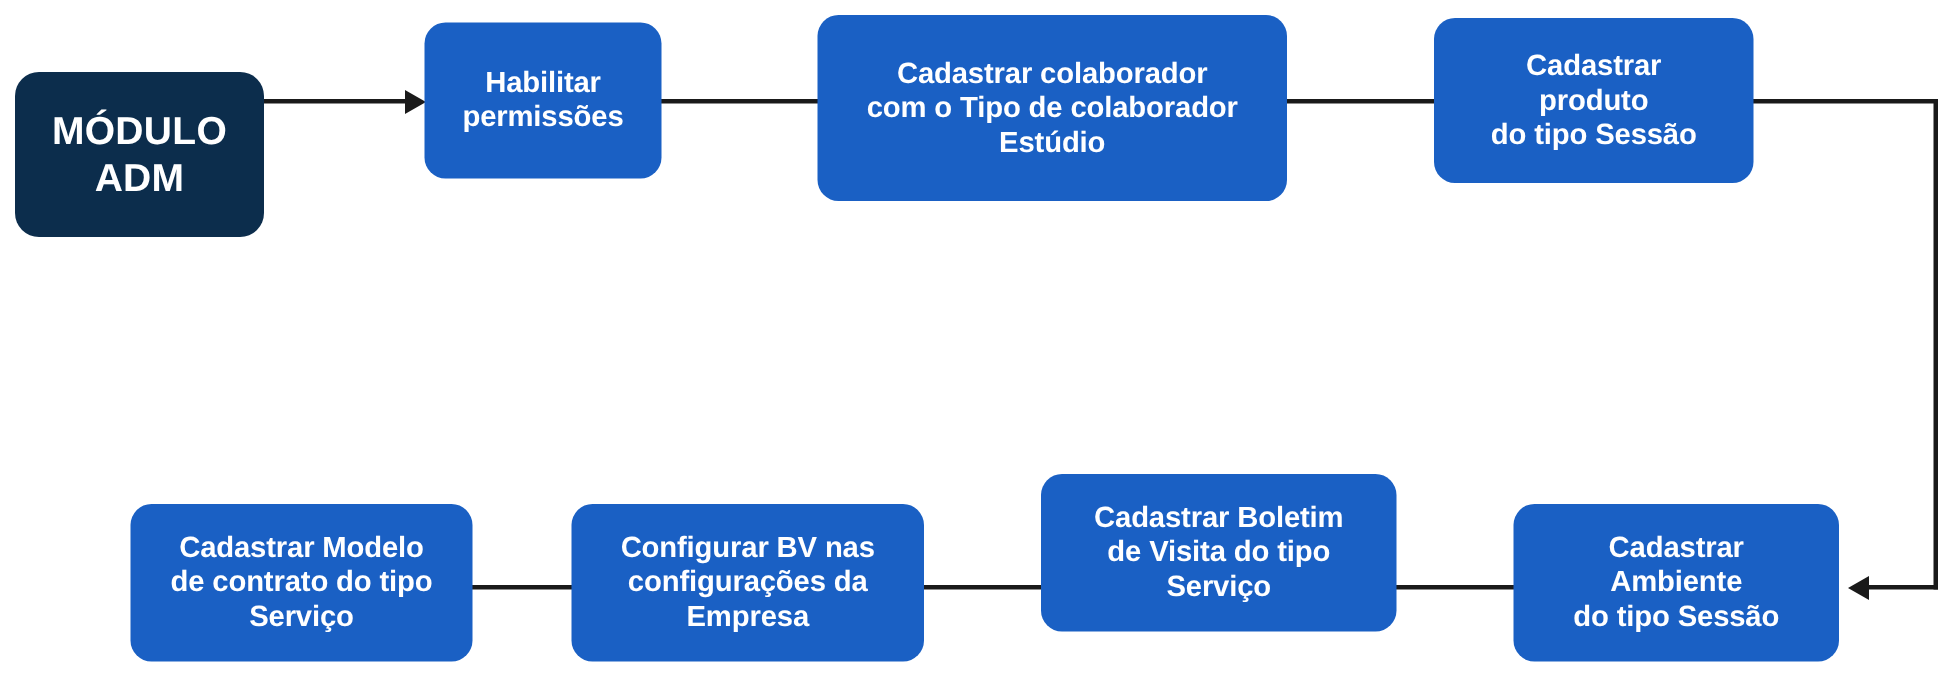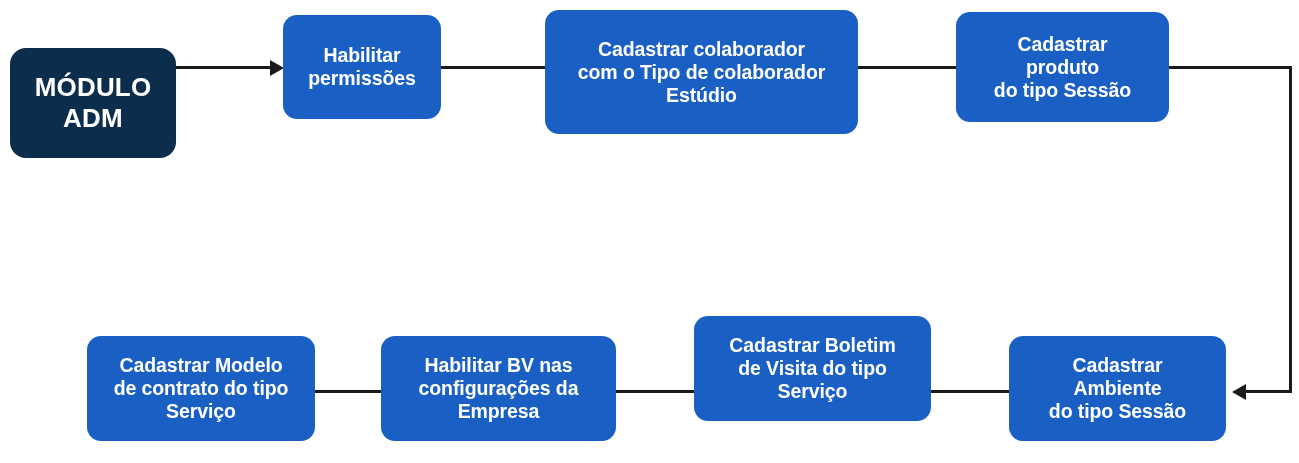--- a/index.html
+++ b/index.html
@@ -105,21 +105,21 @@
 do tipo Sessão</div>
 
   <div class="node step" style="left:1009px; top:336px; width:217px; height:105px;">Cadastrar
 Ambiente
 do tipo Sessão</div>
 
   <div class="node step" style="left:694px; top:316px; width:237px; height:105px;">Cadastrar Boletim
 de Visita do tipo
 Serviço</div>
 
-  <div class="node step" style="left:381px; top:336px; width:235px; height:105px;">Habilitar BV nas
+  <div class="node step" style="left:381px; top:336px; width:235px; height:105px;">Configurar BV nas
 configurações da
 Empresa</div>
 
   <div class="node step" style="left:87px; top:336px; width:228px; height:105px;">Cadastrar Modelo
 de contrato do tipo
 Serviço</div>
 
 </div>
 
 </body></html>

